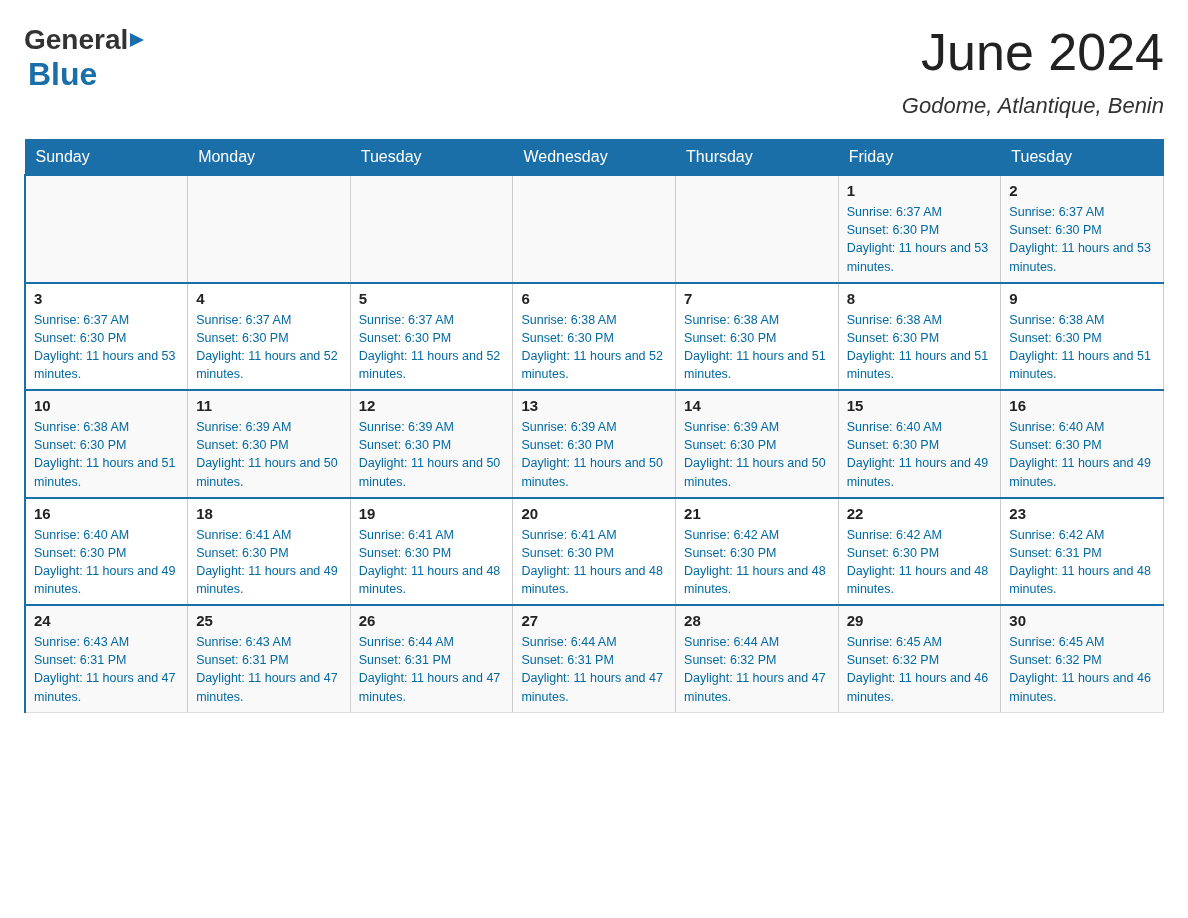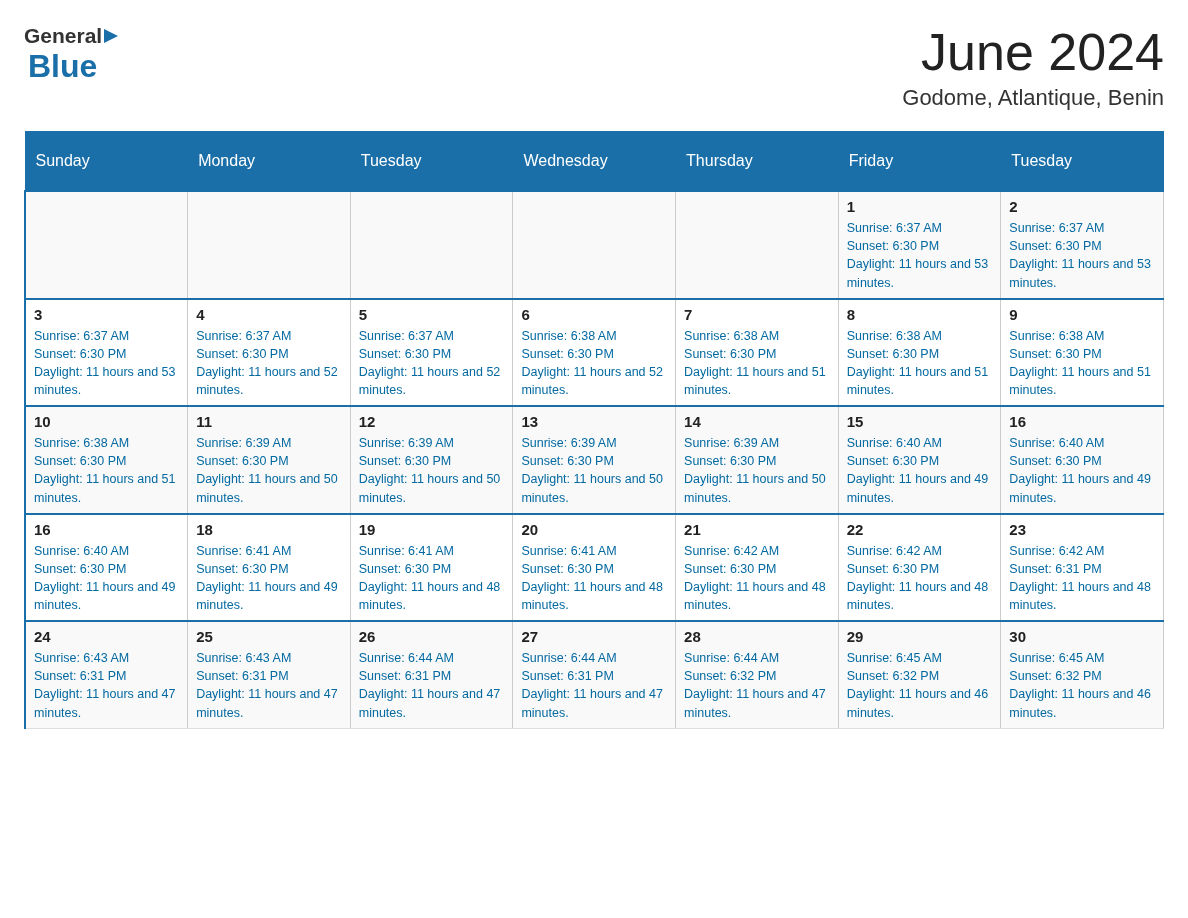--- a/index.html
+++ b/index.html
@@ -27,32 +27,33 @@
     .title-area h1 {
       font-size: 52px;
       font-weight: normal;
       color: #222;
       line-height: 1.1;
     }
     .title-area h2 {
       font-size: 22px;
       font-weight: normal;
       color: #333;
-      margin-top: 4px;
+      margin-top: 12px;
+      font-style: italic;
     }
     table {
       width: 100%;
       border-collapse: collapse;
     }
     thead tr th {
       background-color: #1a6fa8;
       color: #fff;
       font-size: 16px;
       font-weight: normal;
-      padding: 20px 10px;
+      padding: 8px 10px;
       text-align: left;
       border: 1px solid #1a6fa8;
     }
     tbody tr td {
       border: 1px solid #ccc;
       vertical-align: top;
       padding: 6px 8px;
       width: 14.28%;
       background: #fff;
     }
@@ -82,21 +83,21 @@
     tbody tr:not(:first-child) td {
       border-top: 2px solid #1a6fa8;
     }
   </style>
 </head>
 <body>
 
 <div class="header-area">
   <div class="logo">
     <div style="display:flex; align-items:center;">
-      <span style="font-size:21px; font-weight:bold; color:#333;">General</span>
+      <span style="font-size:28px; font-weight:bold; color:#333;">General</span>
       <svg width="22" height="22" viewBox="0 0 22 22" style="margin-left:2px; margin-top:0px;">
         <polygon points="0,4 14,11 0,18" fill="#1a6fa8"></polygon>
       </svg>
     </div>
     <div style="margin-left: 4px;">
       <span style="font-size:32px; font-weight:bold; color:#1a6fa8;">Blue</span>
     </div>
   </div>
   <div class="title-area">
     <h1>June 2024</h1>

